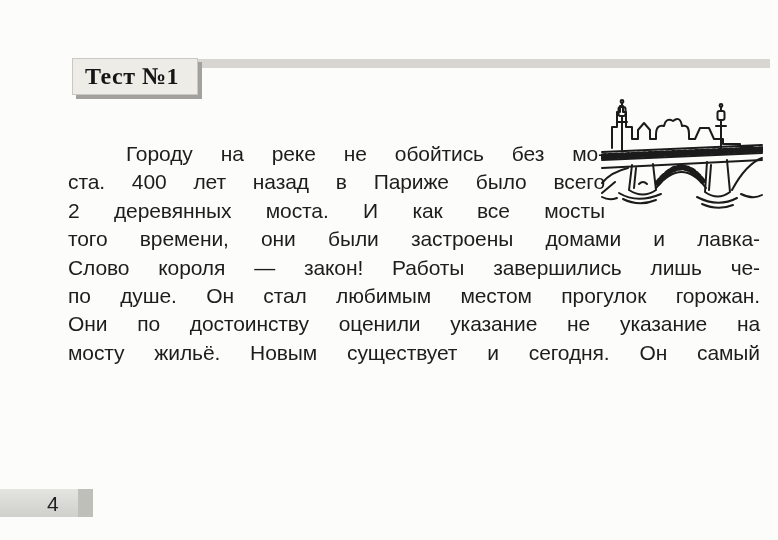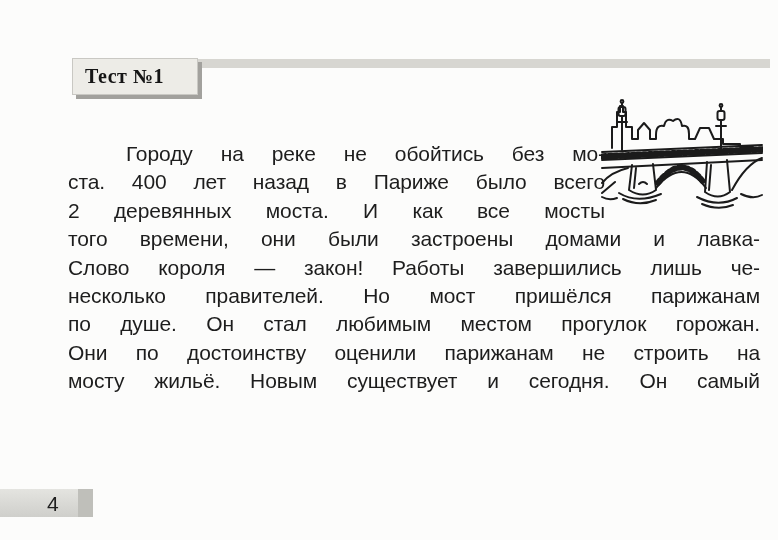--- a/index.html
+++ b/index.html
@@ -19,21 +19,21 @@
     background: var(--tab-bg, #edece7);
     border: 1px solid var(--tab-border, #c9c8c3);
     box-shadow: 4px 4px 0 var(--tab-shadow, #a2a19d);
     display: flex; align-items: center;
     padding-left: 12px;
     z-index: 3;
   }
   .tab-title {
     font-family: "Liberation Serif", serif;
     font-weight: bold;
-    font-size: 20px;
+    font-size: 24px;
     color: #151515;
     letter-spacing: 0.5px;
     white-space: nowrap;
   }
 
   
   .rule {
     position: absolute; left: 150px; top: 59px;
     width: 620px; height: 9px;
     background: var(--rule, #d7d6d1);
@@ -146,21 +146,20 @@
     <path d="M140,96 Q152,102 161,97"></path>
   </g>
 </svg>
 
 <div class="passage" id="passage">
     <div class="line short indent">Городу на реке не обойтись без мо-</div>
     <div class="line short">ста. 400 лет назад в Париже было всего</div>
     <div class="line short">2 деревянных моста. И как все мосты</div>
     <div class="line">того времени, они были застроены домами и лавка-</div>
     <div class="line">Слово короля — закон! Работы завершились лишь че-</div>
-    <div class="line">несколько правителей. Но мост пришёлся парижанам</div>
     <div class="line">по душе. Он стал любимым местом прогулок горожан.</div>
-    <div class="line">Они по достоинству оценили парижанам не строить на</div>
+    <div class="line">Они по достоинству оценили указание не указание на</div>
     <div class="line">мосту жильё. Новым существует и сегодня. Он самый</div>
   </div>
 
 <div class="page-bar">
   <span class="page-num">4</span>
 </div>
 
 </body></html>

